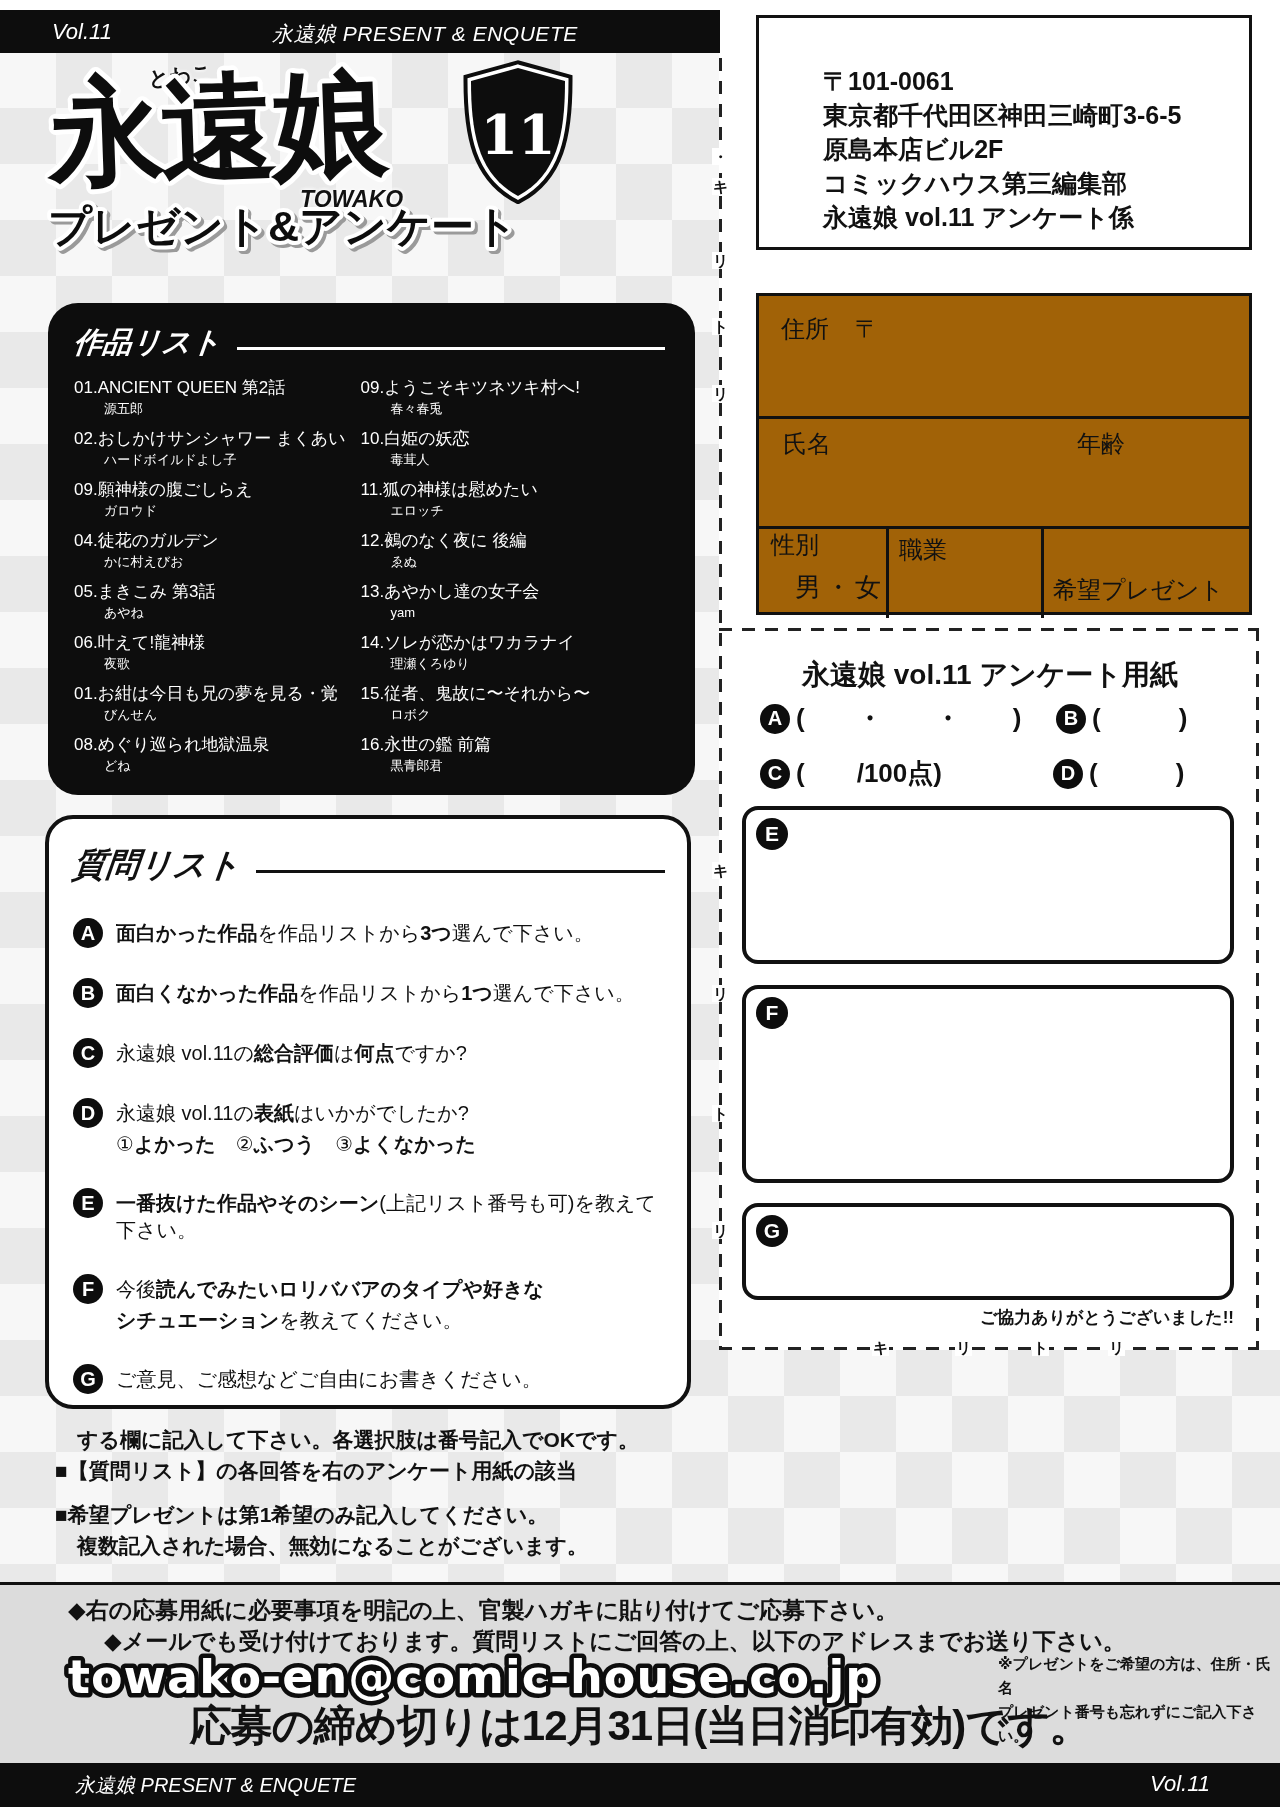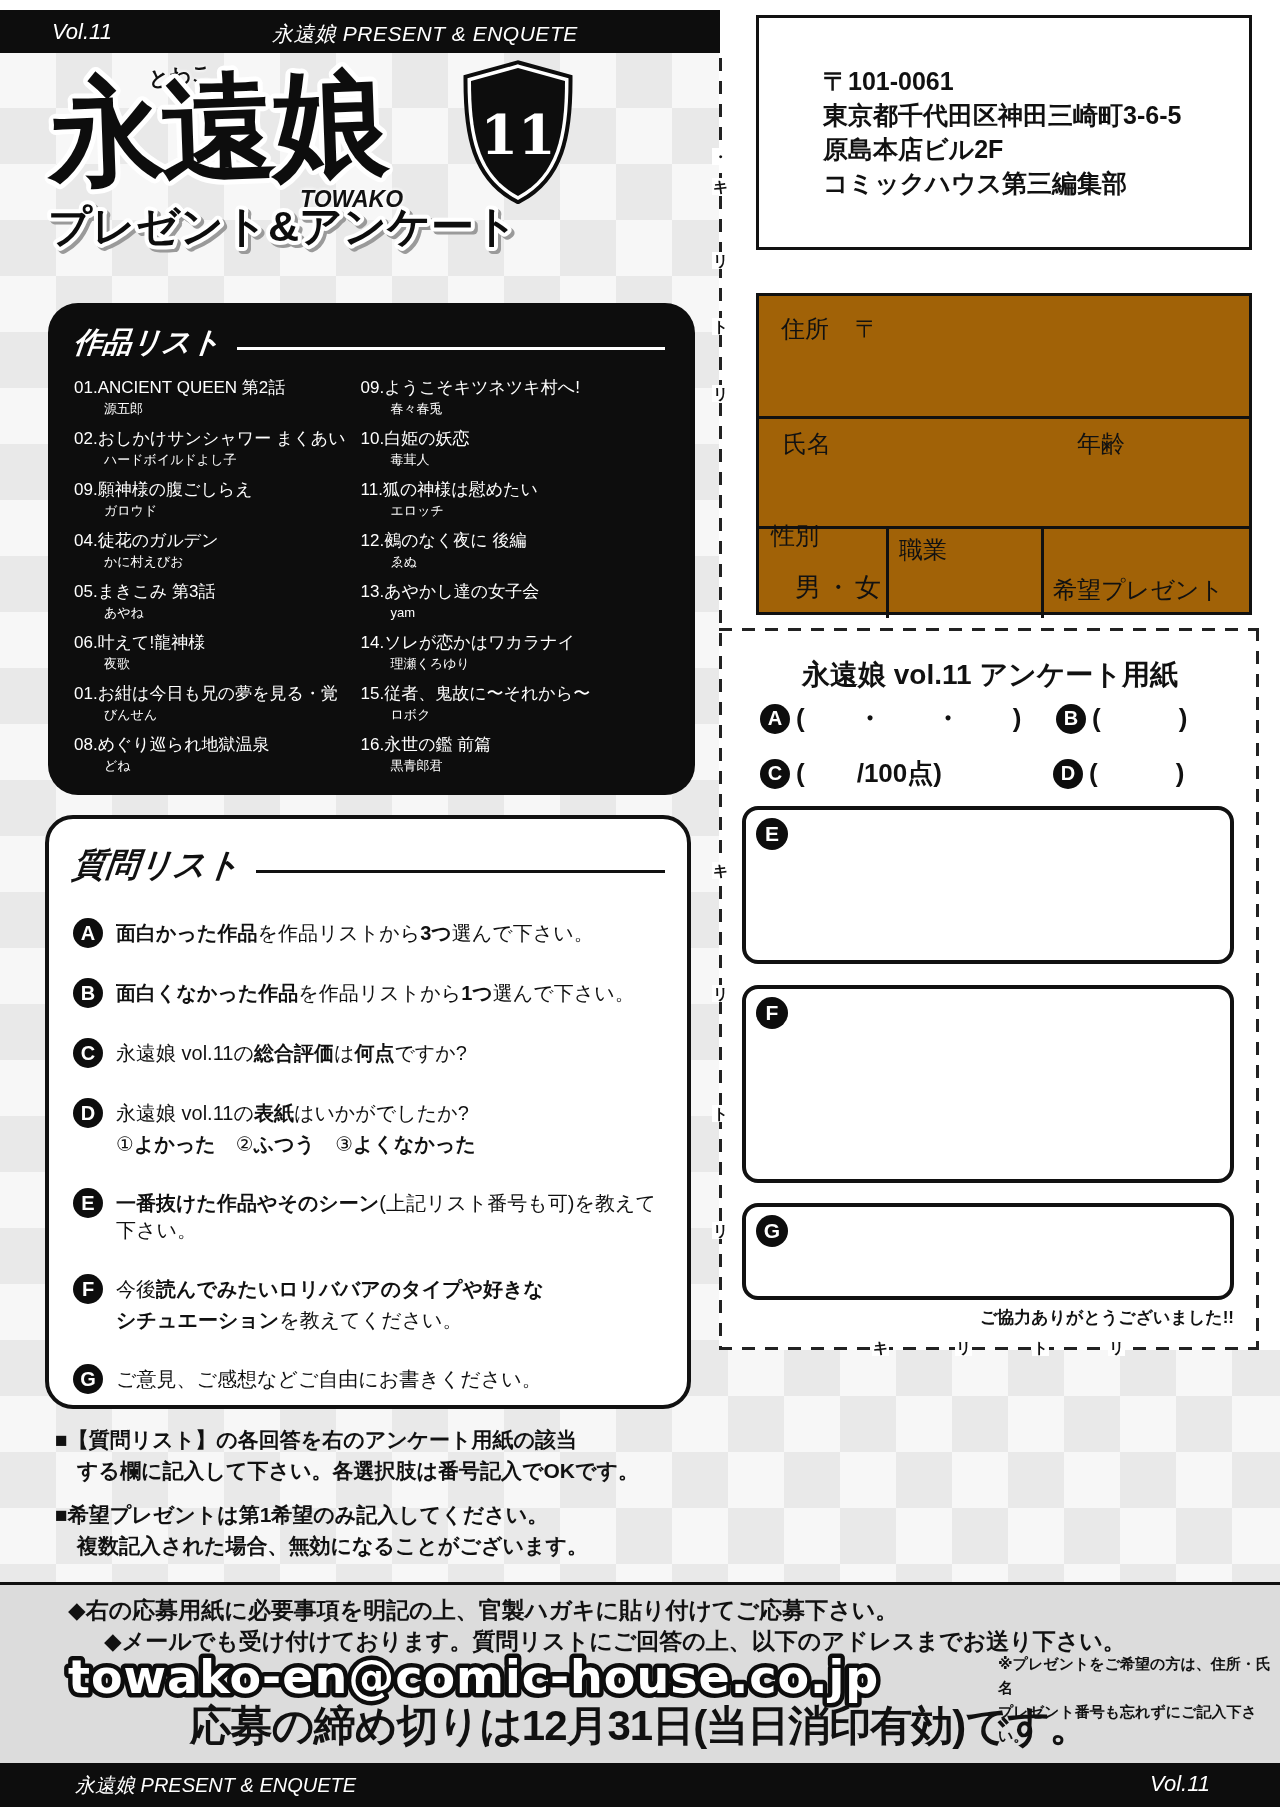--- a/index.html
+++ b/index.html
@@ -233,46 +233,47 @@
         <div class="q-item">
           <span class="cl">G</span>
           <div class="q-text">
             <div><span>ご意見、ご感想などご自由にお書きください。</span></div>
           </div>
         </div>
       </div>
   </div>
 
   <div class="notes">
+    <div class="note-line cont">する欄に記入して下さい。各選択肢は番号記入でOKです。</div>
     <div class="note-line">■【質問リスト】の各回答を右のアンケート用紙の該当</div>
-    <div class="note-line cont">する欄に記入して下さい。各選択肢は番号記入でOKです。</div>
     <div class="note-gap"></div>
     <div class="note-line">■希望プレゼントは第1希望のみ記入してください。</div>
     <div class="note-line cont">複数記入された場合、無効になることがございます。</div>
   </div>
 
   <div class="addrbox">
     <div class="addr-in">
       <div>〒101-0061</div>
       <div>東京都千代田区神田三崎町3-6-5</div>
       <div>原島本店ビル2F</div>
       <div>コミックハウス第三編集部</div>
+      <div>永遠娘 vol.11 アンケート係</div>
     </div>
   </div>
 
   <div class="form">
     <div class="hline" style="top:120px;"></div>
     <div class="hline" style="top:230px;"></div>
     <div class="vlinef" style="left:127px;"></div>
     <div class="vlinef" style="left:282px;"></div>
     <span class="fl" style="left:22px;top:17px;">住所</span>
     <span class="fl" style="left:96px;top:17px;">〒</span>
     <span class="fl" style="left:24px;top:132px;">氏名</span>
     <span class="fl" style="left:318px;top:132px;">年齢</span>
-    <span class="fl" style="left:12px;top:224px;text-align:center;">性別</span>
+    <span class="fl" style="left:12px;top:233px;text-align:center;">性別</span>
     <span class="fl" style="left:36px;top:274px;font-size:26px;letter-spacing:4px;">男・女</span>
     <span class="fl" style="left:140px;top:238px;">職業</span>
     <span class="fl" style="left:294px;top:238px;margin-top:40px;">希望プレゼント</span>
   </div>
 
   <div class="vd" style="left:719px;top:58px;height:1292px;"></div>
   <div class="vd" style="left:1256px;top:628px;height:722px;"></div>
   <div class="hd" style="left:719px;top:628px;width:540px;"></div>
   <div class="hd" style="left:719px;top:1347px;width:540px;"></div>
 

